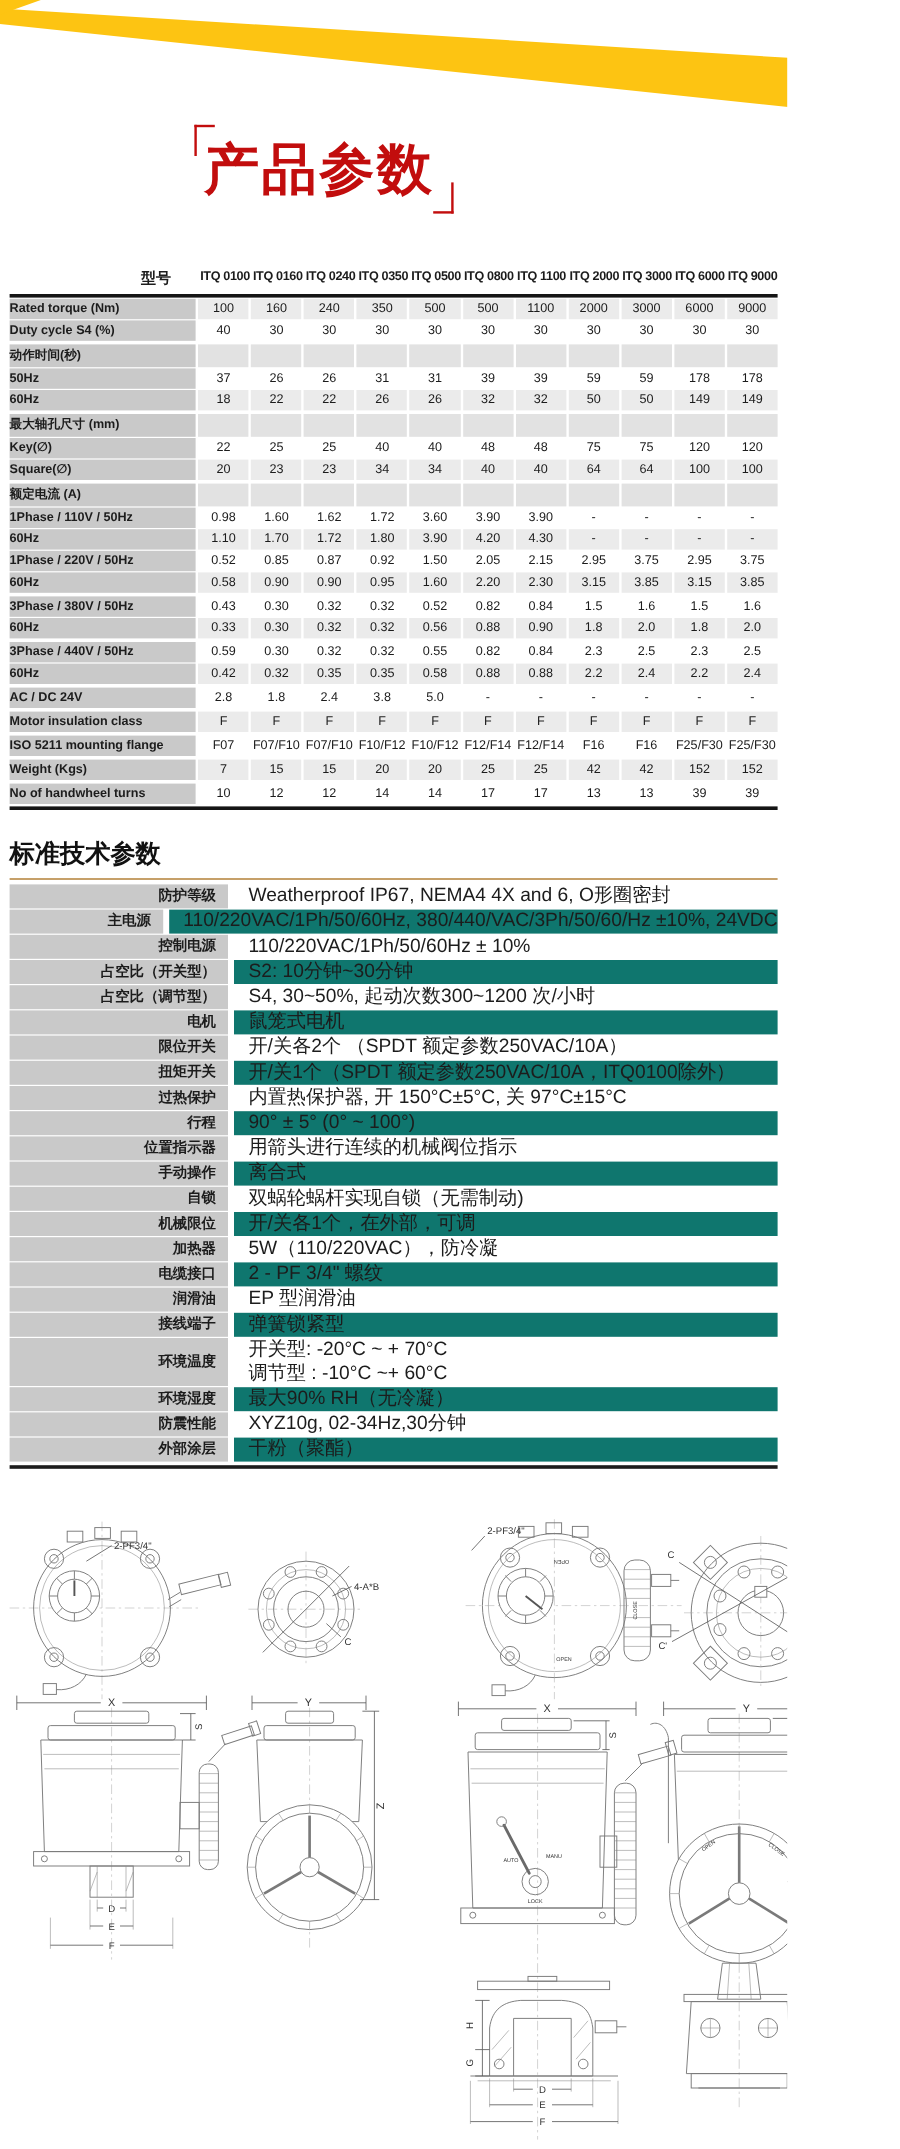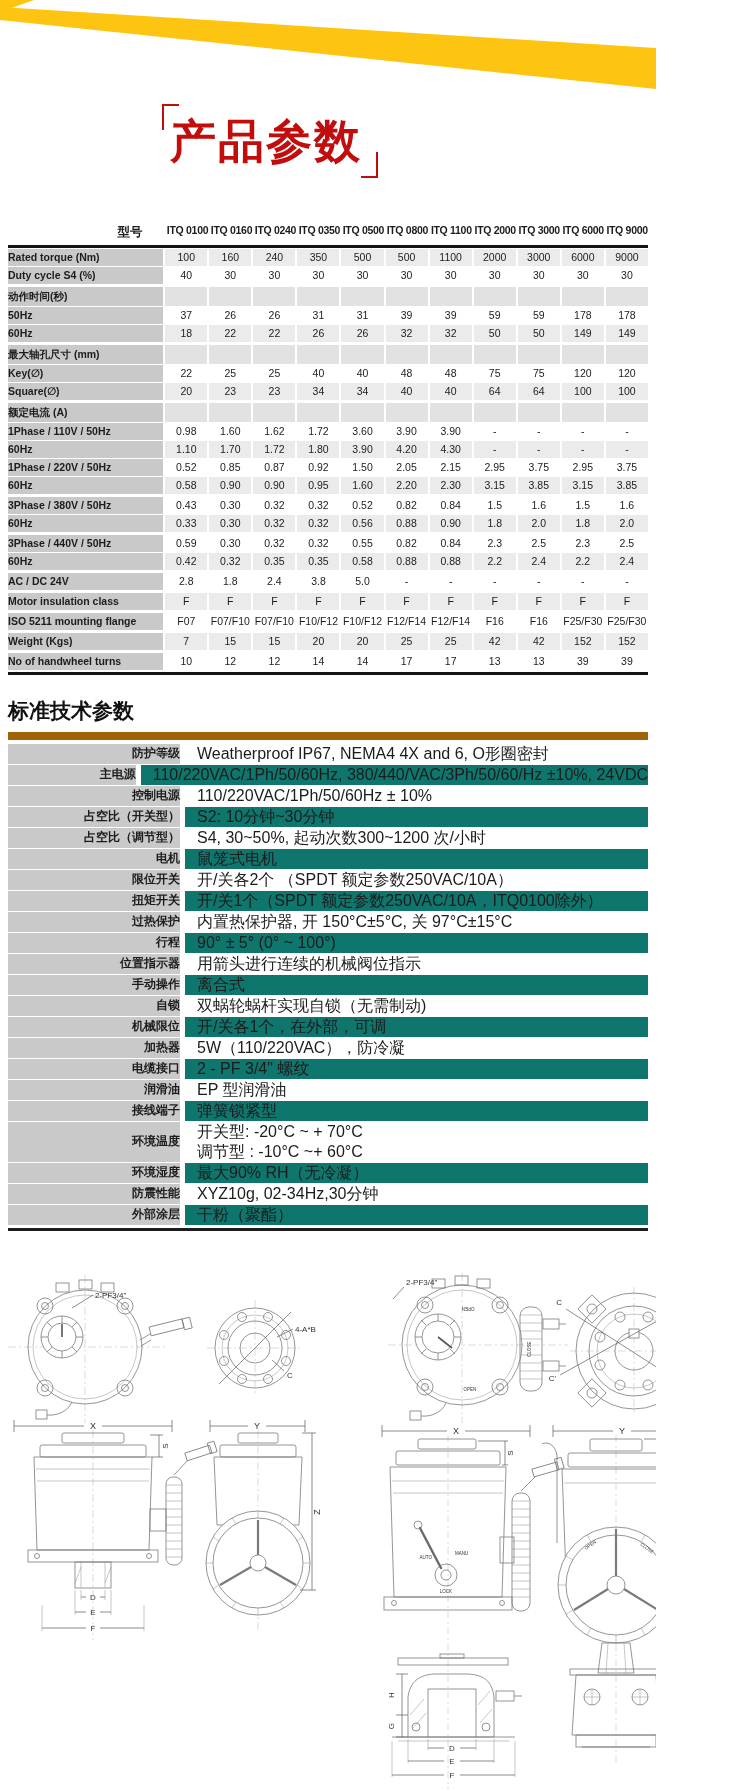--- a/index.html
+++ b/index.html
@@ -21,25 +21,25 @@
   .srow{display:flex;margin-top:1px}
   .srow.gap{margin-top:3px}
   .srow .lbl{width:168px;padding-right:8px;background:#c9c9c9;
              font-weight:700;font-size:10.5px;line-height:17px;height:17px;white-space:nowrap}
   .srow .cell{width:48px;margin-left:2px;text-align:center;font-size:10.5px;line-height:17px;height:17px}
   .srow .cell.g{background:#ebebeb}
   .srow.section .lbl{line-height:19px;height:19px}
   .srow.section .cell{height:19px;background:#e2e2e2}
   .spec-bottom{height:3px;background:#151515;margin:2px 8px 0}
   
-  .tech-head{margin:22px 8px 0;border-bottom:8px solid #a16207;padding-bottom:7px}
+  .tech-head{margin:22px 8px 0;border-bottom:1px solid #a16207;padding-bottom:7px}
   .tech-title{font-size:21px;font-weight:700;margin:0;color:#111}
   .tech{margin:4px 8px 0}
   .trow{display:flex;margin-top:1px}
-  .trow .lbl2{width:172px;background:#c9c9c9;display:flex;flex-direction:column;
+  .trow .lbl2{width:172px;padding-right:10px;background:#c9c9c9;display:flex;flex-direction:column;
               justify-content:center;align-items:flex-end;font-weight:700;font-size:12px;min-height:20px}
   .trow .val{flex:1;margin-left:5px;padding-left:12px;font-size:16px}
   .trow .val div{line-height:20px;white-space:nowrap}
   .trow.alt .val{background:#0f766e}
   .tech-bottom{height:3px;background:#1c1c1c;margin:3px 8px 0}
   
   .dwg{display:block;margin:14px 0 0}
   .dwg .s{stroke:#7a7a7a;stroke-width:.8;fill:none}
   .dwg .thin{stroke:#8f8f8f;stroke-width:.5;fill:none}
   .dwg .cl{stroke:#b5b5b5;stroke-width:.5;fill:none;stroke-dasharray:8 3 2 3}

